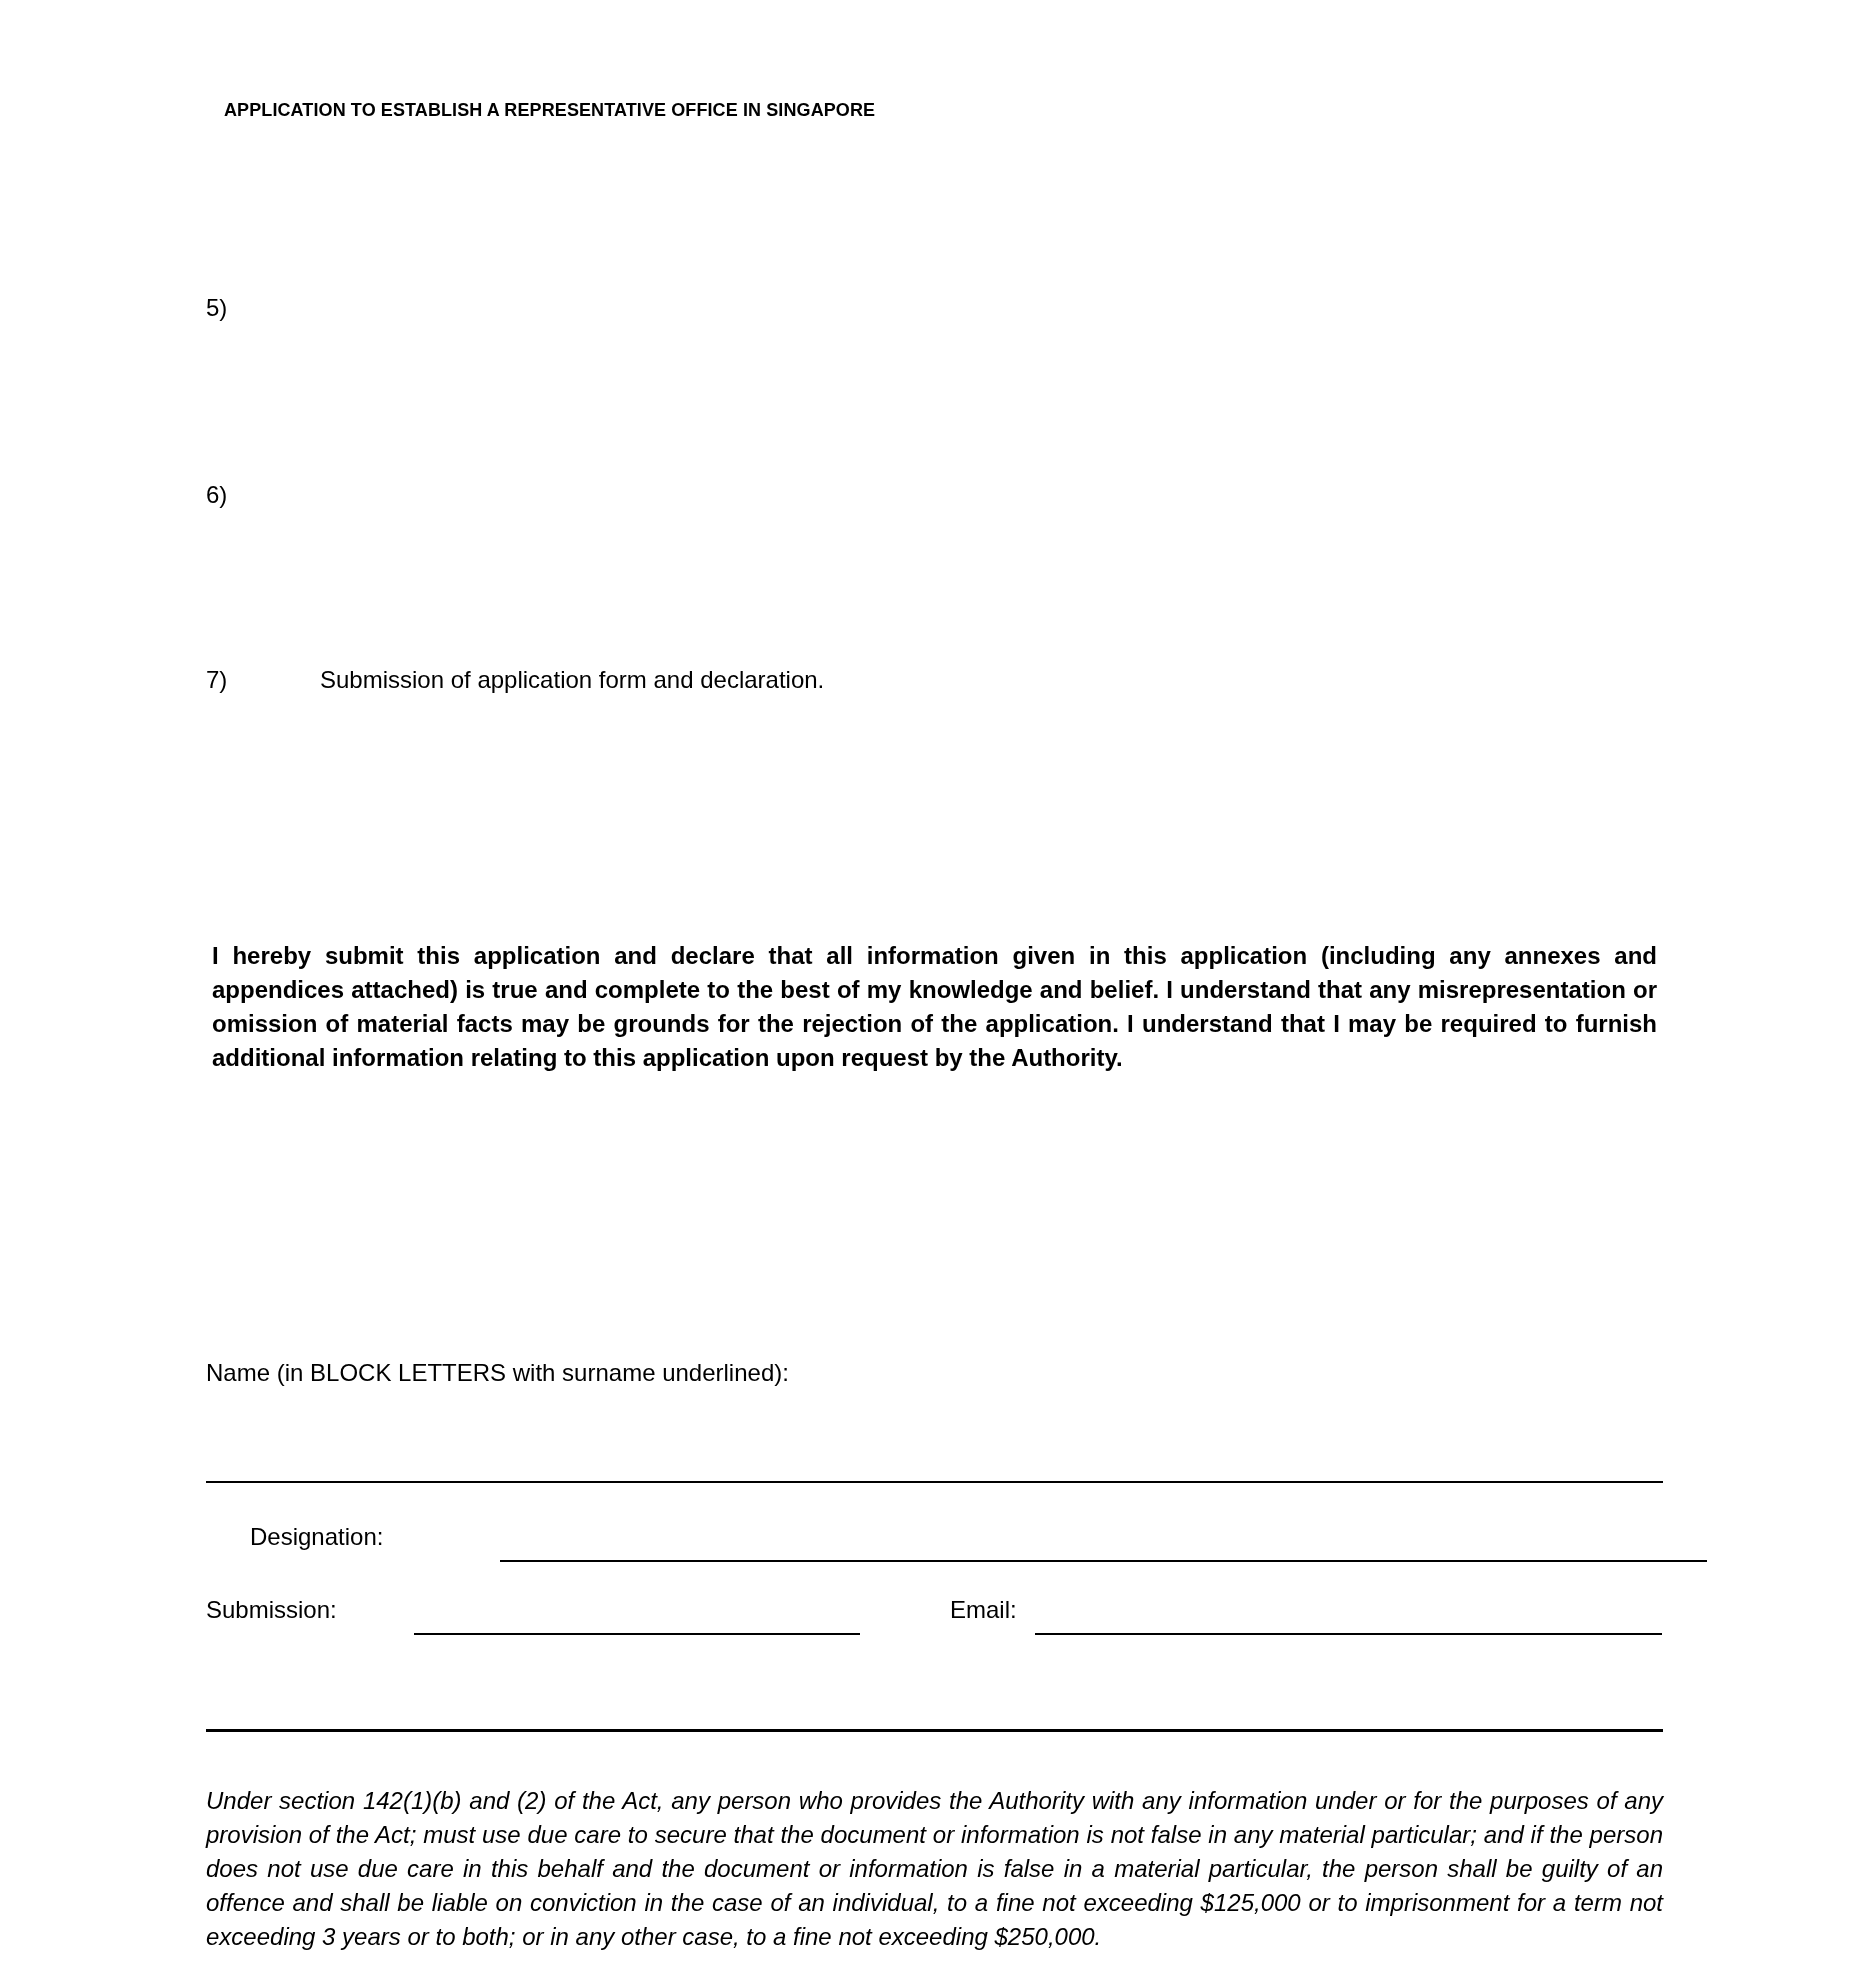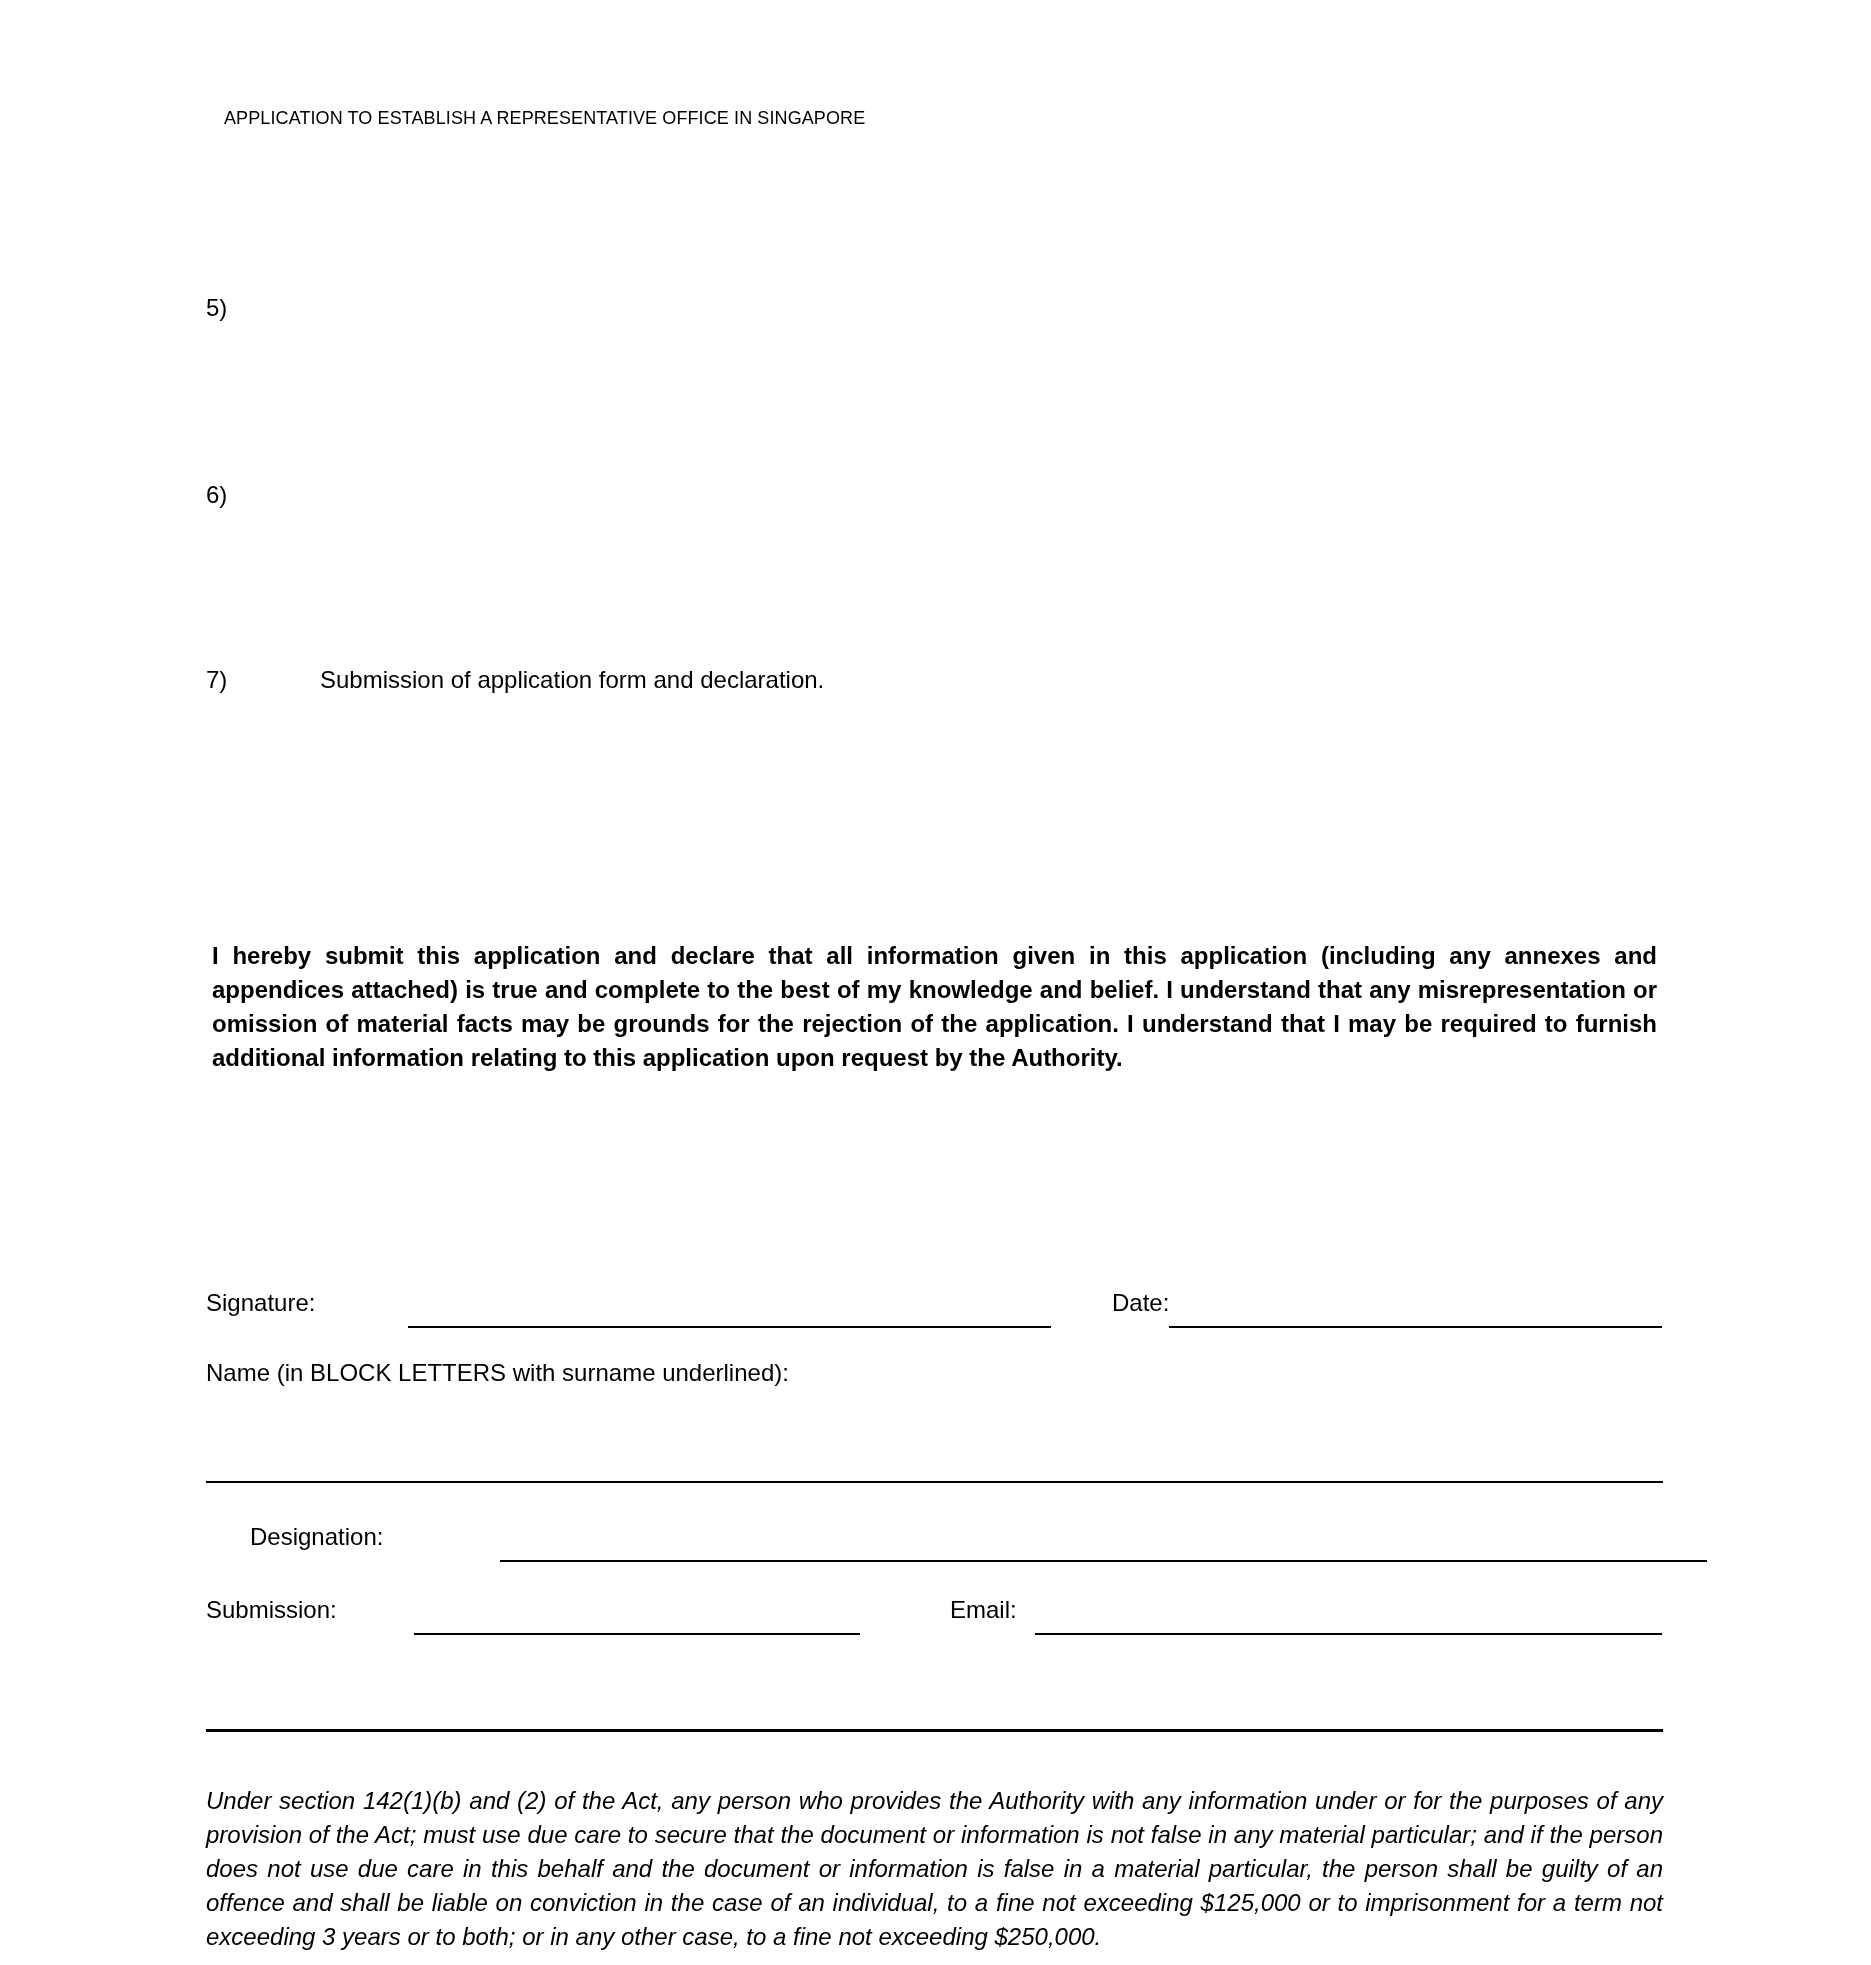--- a/index.html
+++ b/index.html
@@ -27,23 +27,23 @@
   .content {
     position: absolute;
     left: 206px;
     top: 0;
     width: 1457px;
   }
 
   .doc-header {
     position: absolute;
     left: 224px;
-    top: 108px;
+    top: 100px;
     font-size: 18px;
-    font-weight: normal;
+    font-weight: bold;
     letter-spacing: 0.1px;
     white-space: nowrap;
   }
 
   
   .num-item {
     position: relative;
     display: block;
     padding-left: 114px;
     text-align: justify;
@@ -144,35 +144,20 @@
       <span class="marker">7)</span>
       <span>Submission of application form and declaration.</span>
     </div>
   </div>
 
 
   <div class="content abs" style="top:933px;">
     <p class="declaration-para">I hereby submit this application and declare that all information given in this application (including any annexes and appendices attached) is true and complete to the best of my knowledge and belief.  I understand that any misrepresentation or omission of material facts may be grounds for  the rejection of the application.  I understand that I may be required to furnish additional information relating to this application upon request by the Authority.</p>
   </div>
 
-  <div class="content abs" style="top:1291px;">
-    <div style="position:relative; height:47px;">
-      <span class="form-label abs" style="left:0; top:0;">Signature:</span>
-      <span class="abs" style="left:202px; top:0; width:643px;">
-        <span class="abs" style="left:0; top:0; font-size:24px;"></span>
-        <span class="fill-line abs" style="left:0; top:35px; width:643px;"></span>
-      </span>
-
-      <span class="form-label abs" style="left:906px; top:0;">Date:</span>
-      <span class="abs" style="left:963px; top:0; width:493px;">
-        <span class="abs" style="left:0; top:0; font-size:24px;"></span>
-        <span class="fill-line abs" style="left:0; top:35px; width:493px;"></span>
-      </span>
-    </div>
-  </div>
 
   <div class="content abs" style="top:1361px;">
     <div style="position:relative; height:47px;">
       <span class="form-label abs" style="left:0; top:0;">Name (in BLOCK LETTERS with surname underlined):</span>
       <span class="abs" style="left:817px; top:0; width:639px; font-size:24px;"></span>
     </div>
   </div>
 
   <div class="content abs" style="top:1481px;">
     <hr class="rule-thin">

